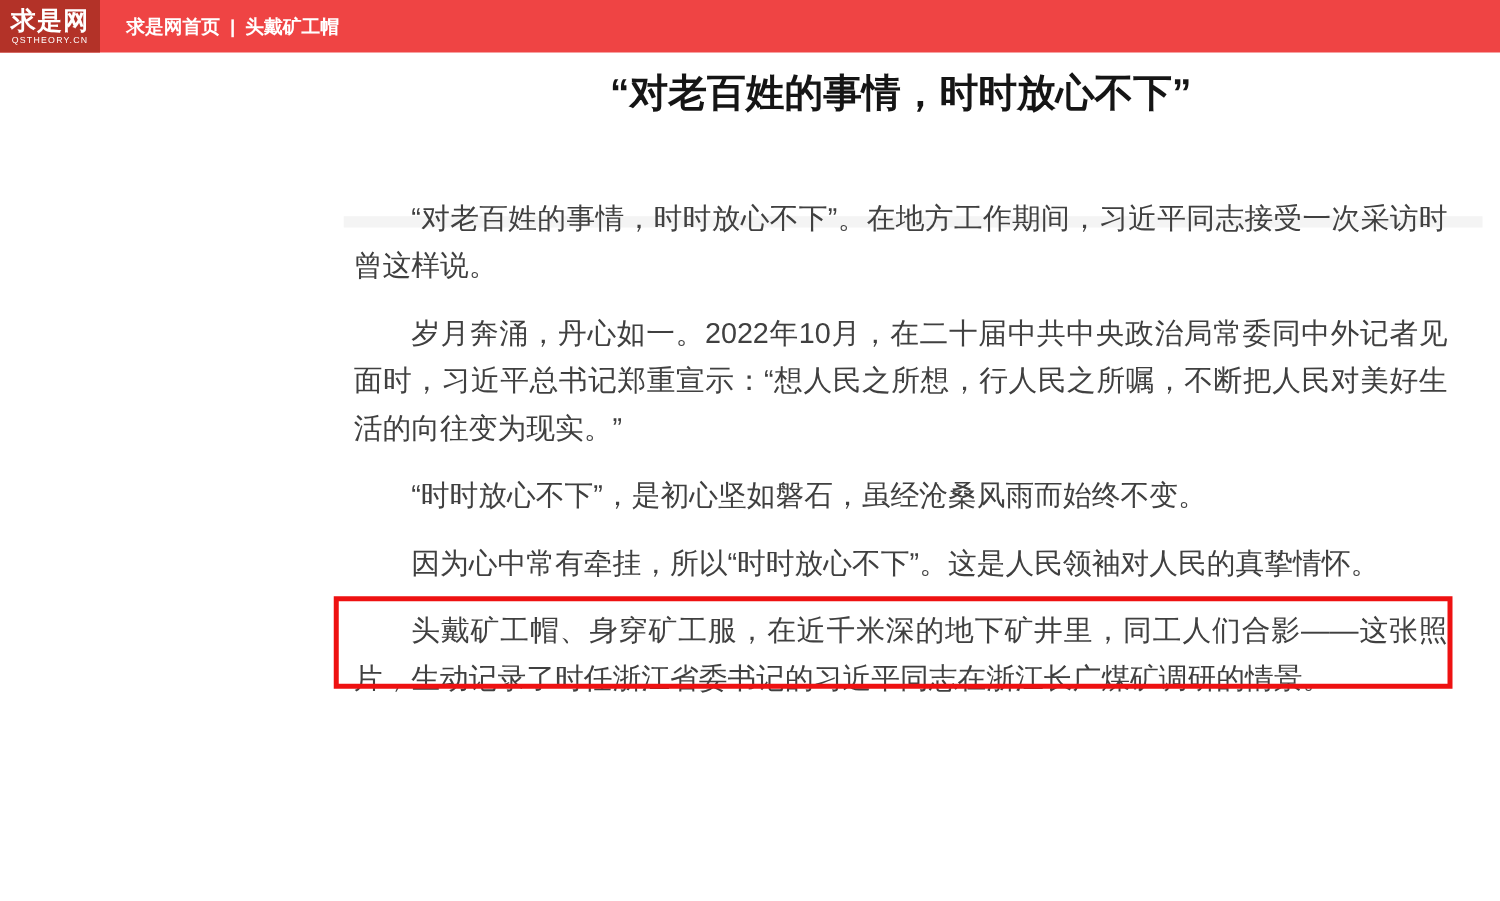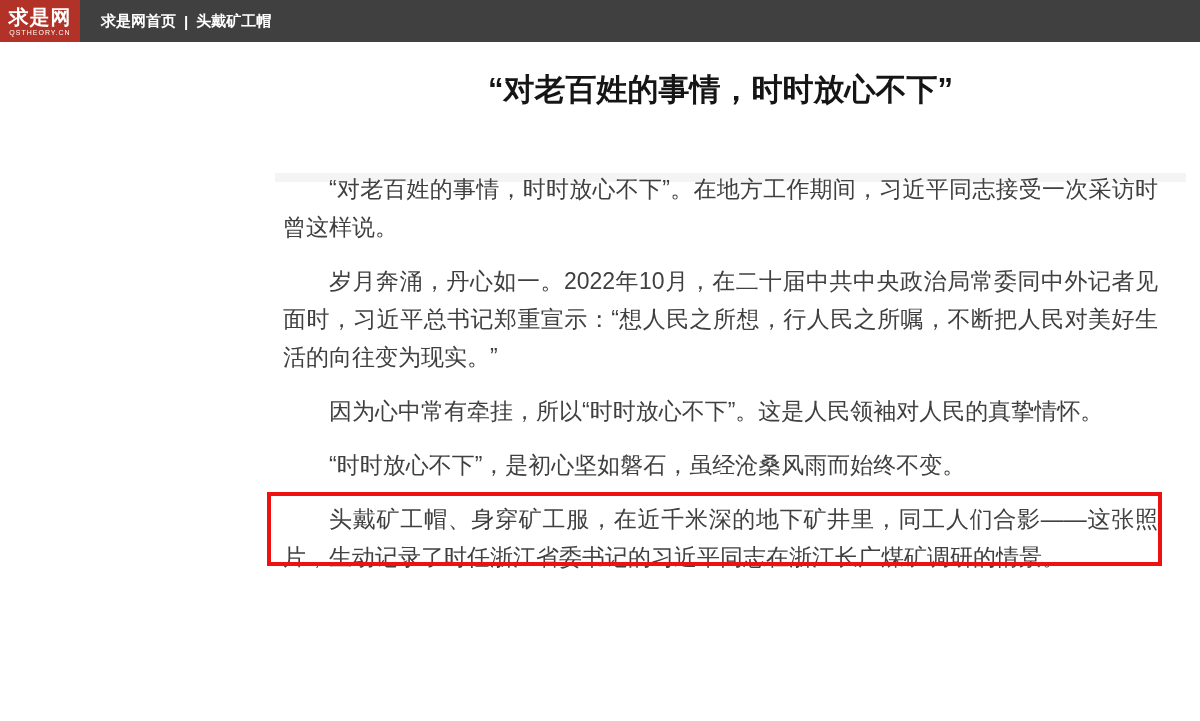--- a/index.html
+++ b/index.html
@@ -1,34 +1,34 @@
 <!DOCTYPE html>
 <html><head>
 <meta charset="utf-8">
 <style>
   * { margin:0; padding:0; box-sizing:border-box; }
   html,body { width:1200px; height:721px; background:#ffffff; overflow:hidden;
               font-family:"Liberation Sans","DejaVu Sans",sans-serif; }
 
   
-  .topbar { position:relative; width:1200px; height:42px; background:#404040;
+  .topbar { position:relative; width:1200px; height:42px; background:#ef4444;
             display:flex; align-items:center;text-align:center; }
   .logo-block { width:80px; height:42px; background:#b33228; color:#ffffff;
                 display:flex; flex-direction:column; align-items:center; justify-content:center;
                 cursor:pointer; }
   .logo-title { font-size:20px; font-weight:bold; line-height:22px; letter-spacing:1px; }
   .logo-sub { font-size:7px; letter-spacing:1px; line-height:9px; }
   .topnav { color:#ffffff; font-size:15px; font-weight:bold; margin-left:21px;
             display:flex; align-items:center; }
   .topnav a { color:#ffffff; text-decoration:none; cursor:pointer; }
   .topnav .sep { margin:0 8px; font-weight:bold; }
 
   
   .content { width:875px; margin-left:283px; position:relative; }
-  h1.article-title { margin-top:27px; font-size:31px; line-height:42px; font-weight:bold;
+  h1.article-title { margin-top:12px; font-size:31px; line-height:42px; font-weight:bold;
                      color:#151515; text-align:center;
                      font-family:"Liberation Sans","DejaVu Sans",sans-serif; }
   .meta { margin-top:21px; font-size:14px; line-height:20px; color:#858585; }
   .meta .m-source { margin-right:24px; }
   .meta .m-author { margin-right:28px; }
   .meta .m-date { color:#b9b9b9; }
 
   .divider-band { position:absolute; left:275px; top:173px; width:911px; height:9px;
                   background:#f4f4f4; }
 
@@ -58,21 +58,21 @@
 
 <div class="divider-band"></div>
 
 <div class="content">
   <h1 class="article-title">“对老百姓的事情，时时放心不下”</h1>
 
 
   <div class="article-body">
     <p>“对老百姓的事情，时时放心不下”。在地方工作期间，习近平同志接受一次采访时曾这样说。</p>
     <p>岁月奔涌，丹心如一。2022年10月，在二十届中共中央政治局常委同中外记者见面时，习近平总书记郑重宣示：“想人民之所想，行人民之所嘱，不断把人民对美好生活的向往变为现实。”</p>
+    <p>“时时放心不下”，是初心坚如磐石，虽经沧桑风雨而始终不变。</p>
     <p>因为心中常有牵挂，所以“时时放心不下”。这是人民领袖对人民的真挚情怀。</p>
-    <p>“时时放心不下”，是初心坚如磐石，虽经沧桑风雨而始终不变。</p>
 
     <div class="highlight-wrap">
       <div class="annotation-box"></div>
       <p>头戴矿工帽、身穿矿工服，在近千米深的地下矿井里，同工人们合影——这张照片，生动记录了时任浙江省委书记的习近平同志在浙江长广煤矿调研的情景。</p>
     </div>
   </div>
 </div>
 
 </body></html>

